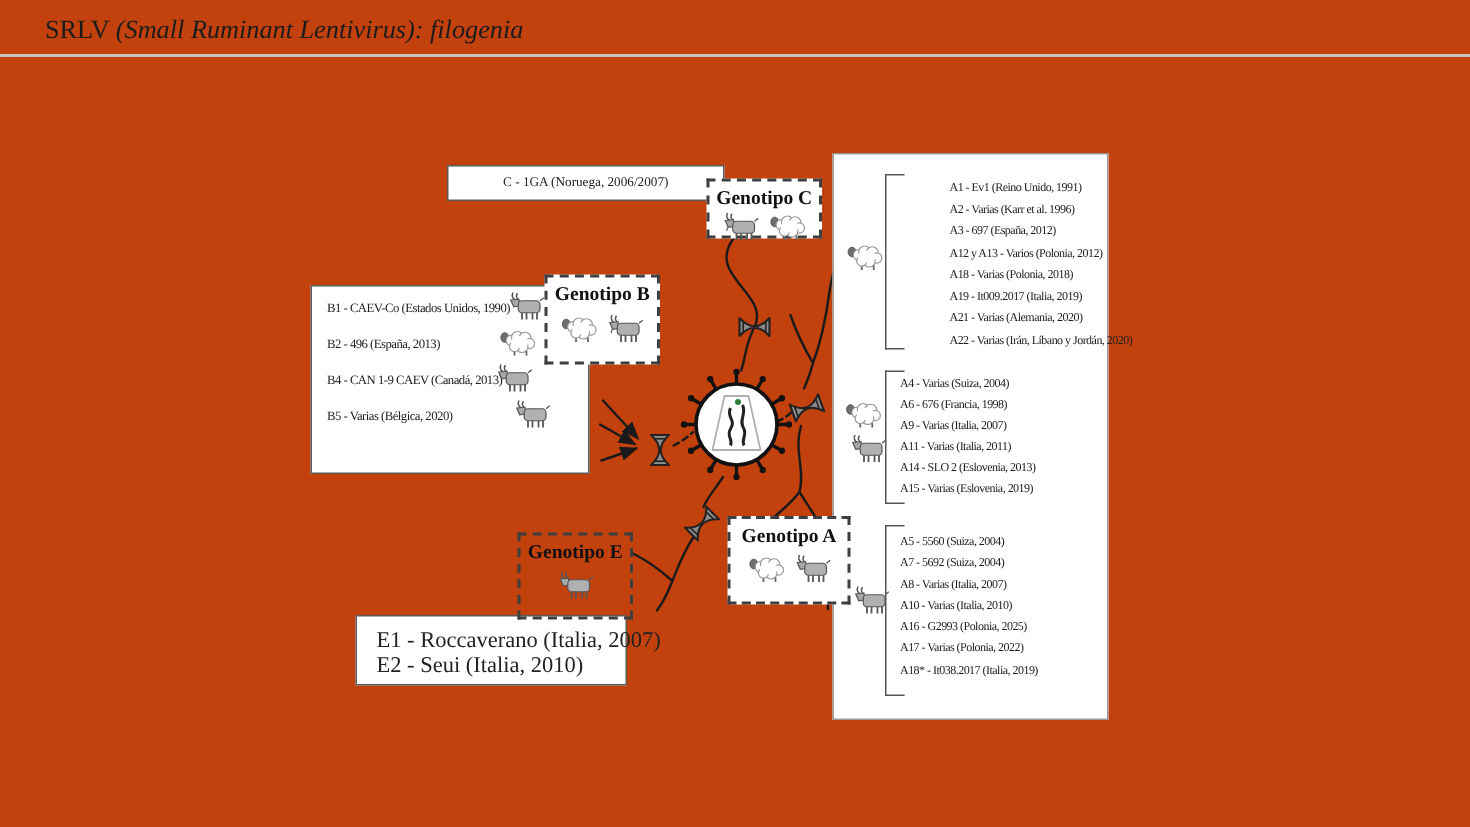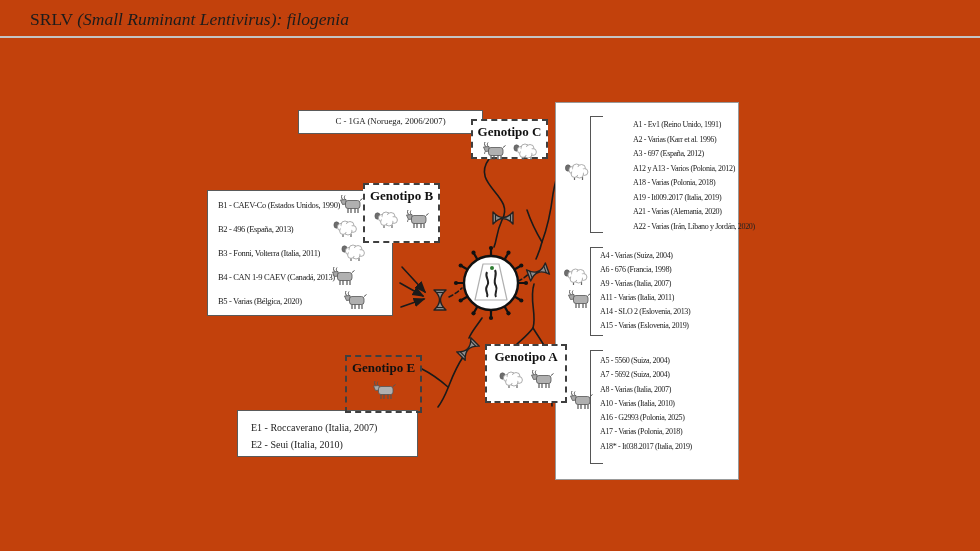--- a/index.html
+++ b/index.html
@@ -12,21 +12,21 @@
   .solid-box{border:1.2px solid #5a5a5a;background:#fff;z-index:2;}
   .outer-box{border:1.2px solid #999;background:#fff;z-index:2;}
   .dashed-box{border:2px dashed #3f3f3f;background:#fff;z-index:3;}
   .dashed-box.nobg{background:transparent;}
   .geno-label{font-weight:bold;font-size:13px;text-align:center;margin-top:3px;color:#111;}
   .icons-row{display:flex;justify-content:center;align-items:center;gap:5px;margin-top:1px;}
   .c-text{font-size:8.8px;text-align:center;line-height:21px;white-space:nowrap;color:#222;}
   .b-row{position:relative;height:24px;display:flex;align-items:center;padding-left:10px;
          font-size:8.5px;letter-spacing:-0.35px;white-space:nowrap;color:#222;}
   .b-ico{position:absolute;top:1px;}
-  .e-rows{padding:8px 0 0 13px;font-size:10px;line-height:17px;color:#222;white-space:nowrap;}
+  .e-rows{padding:8px 0 0 13px;font-size:15px;line-height:17px;color:#222;white-space:nowrap;}
   .bracket{border-left:1.3px solid #555;border-top:1.3px solid #555;border-bottom:1.3px solid #555;z-index:3;}
   .a-rows{z-index:3;width:141px;}
   .a-row{font-size:8px;letter-spacing:-0.35px;white-space:nowrap;color:#222;}
   .g1 .a-row{line-height:14.55px;}
   .g2 .a-row{line-height:13.9px;}
   .g3 .a-row{line-height:14.3px;}
   .helix{z-index:4;}
   .animal{z-index:4;}
   svg{display:block;}
 </style>
@@ -153,38 +153,20 @@
               <circle cx="18" cy="7.5" r="4"></circle>
               <circle cx="21" cy="11" r="3.4"></circle>
               <circle cx="16" cy="13" r="4"></circle>
               <circle cx="11" cy="13" r="3.4"></circle>
             </g>
             <ellipse cx="14.5" cy="10" rx="6" ry="4" fill="#fff"></ellipse>
           </svg>
         </span>
       </div>
     <div class="b-row">
-        <span>B3 - Fonni, Volterra  (Italia, 2011)</span>
-        <span class="b-ico" style="right:26px;">
-          <svg width="26" height="20" viewBox="0 0 26 20">
-            <path d="M11,16 V19 M19,16 V19" stroke="#666" stroke-width="1.2" fill="none"></path>
-            <ellipse cx="4.5" cy="7" rx="2.6" ry="3.2" fill="#6e6e6e" stroke="#555" stroke-width="0.6"></ellipse>
-            <g fill="#fff" stroke="#999" stroke-width="0.8">
-              <circle cx="9" cy="9" r="3.6"></circle>
-              <circle cx="13" cy="7" r="4"></circle>
-              <circle cx="18" cy="7.5" r="4"></circle>
-              <circle cx="21" cy="11" r="3.4"></circle>
-              <circle cx="16" cy="13" r="4"></circle>
-              <circle cx="11" cy="13" r="3.4"></circle>
-            </g>
-            <ellipse cx="14.5" cy="10" rx="6" ry="4" fill="#fff"></ellipse>
-          </svg>
-        </span>
-      </div>
-    <div class="b-row">
         <span>B4 - CAN 1-9 CAEV  (Canadá, 2013)</span>
         <span class="b-ico" style="right:36px;">
           <svg width="26" height="20" viewBox="0 0 26 20">
             <path d="M4,1 C3,3 3.5,5 5.5,6 M7,1.5 C6,3 6,4.5 7.5,5.5" fill="none" stroke="#555" stroke-width="1"></path>
             <path d="M2.5,6 L8,5.5 L8.5,10 L4.5,10.5 Z" fill="#a8a8a8" stroke="#555" stroke-width="0.8"></path>
             <rect x="7.5" y="6.5" width="14.5" height="8" rx="2.5" fill="#b0b0b0" stroke="#555" stroke-width="0.8"></rect>
             <path d="M10,14.5 V19 M13,14.5 V19 M17,14.5 V19 M20,14.5 V19" stroke="#555" stroke-width="1.2"></path>
             <path d="M22,6.5 L24.5,4.5" stroke="#555" stroke-width="1"></path>
           </svg>
         </span>
@@ -266,21 +248,21 @@
       </svg>
     </div>
 
   <div class="abs bracket" style="left:590px;top:350px;width:13px;height:114px;"></div>
   <div class="abs a-rows g3" style="left:600px;top:354px;">
     <div class="a-row">A5 - 5560 (Suiza, 2004)</div>
     <div class="a-row">A7 - 5692 (Suiza, 2004)</div>
     <div class="a-row">A8 - Varias (Italia, 2007)</div>
     <div class="a-row">A10 - Varias (Italia, 2010)</div>
     <div class="a-row">A16 - G2993 (Polonia, 2025)</div>
-    <div class="a-row">A17 - Varias (Polonia, 2018)</div>
+    <div class="a-row">A17 - Varias (Polonia, 2022)</div>
     <div class="a-row">A18* - It038.2017 (Italia, 2019)</div>
   </div>
   <div class="abs animal" style="left:568px;top:390px;">
       <svg width="26" height="20" viewBox="0 0 26 20">
         <path d="M4,1 C3,3 3.5,5 5.5,6 M7,1.5 C6,3 6,4.5 7.5,5.5" fill="none" stroke="#555" stroke-width="1"></path>
         <path d="M2.5,6 L8,5.5 L8.5,10 L4.5,10.5 Z" fill="#a8a8a8" stroke="#555" stroke-width="0.8"></path>
         <rect x="7.5" y="6.5" width="14.5" height="8" rx="2.5" fill="#b0b0b0" stroke="#555" stroke-width="0.8"></rect>
         <path d="M10,14.5 V19 M13,14.5 V19 M17,14.5 V19 M20,14.5 V19" stroke="#555" stroke-width="1.2"></path>
         <path d="M22,6.5 L24.5,4.5" stroke="#555" stroke-width="1"></path>
       </svg>

